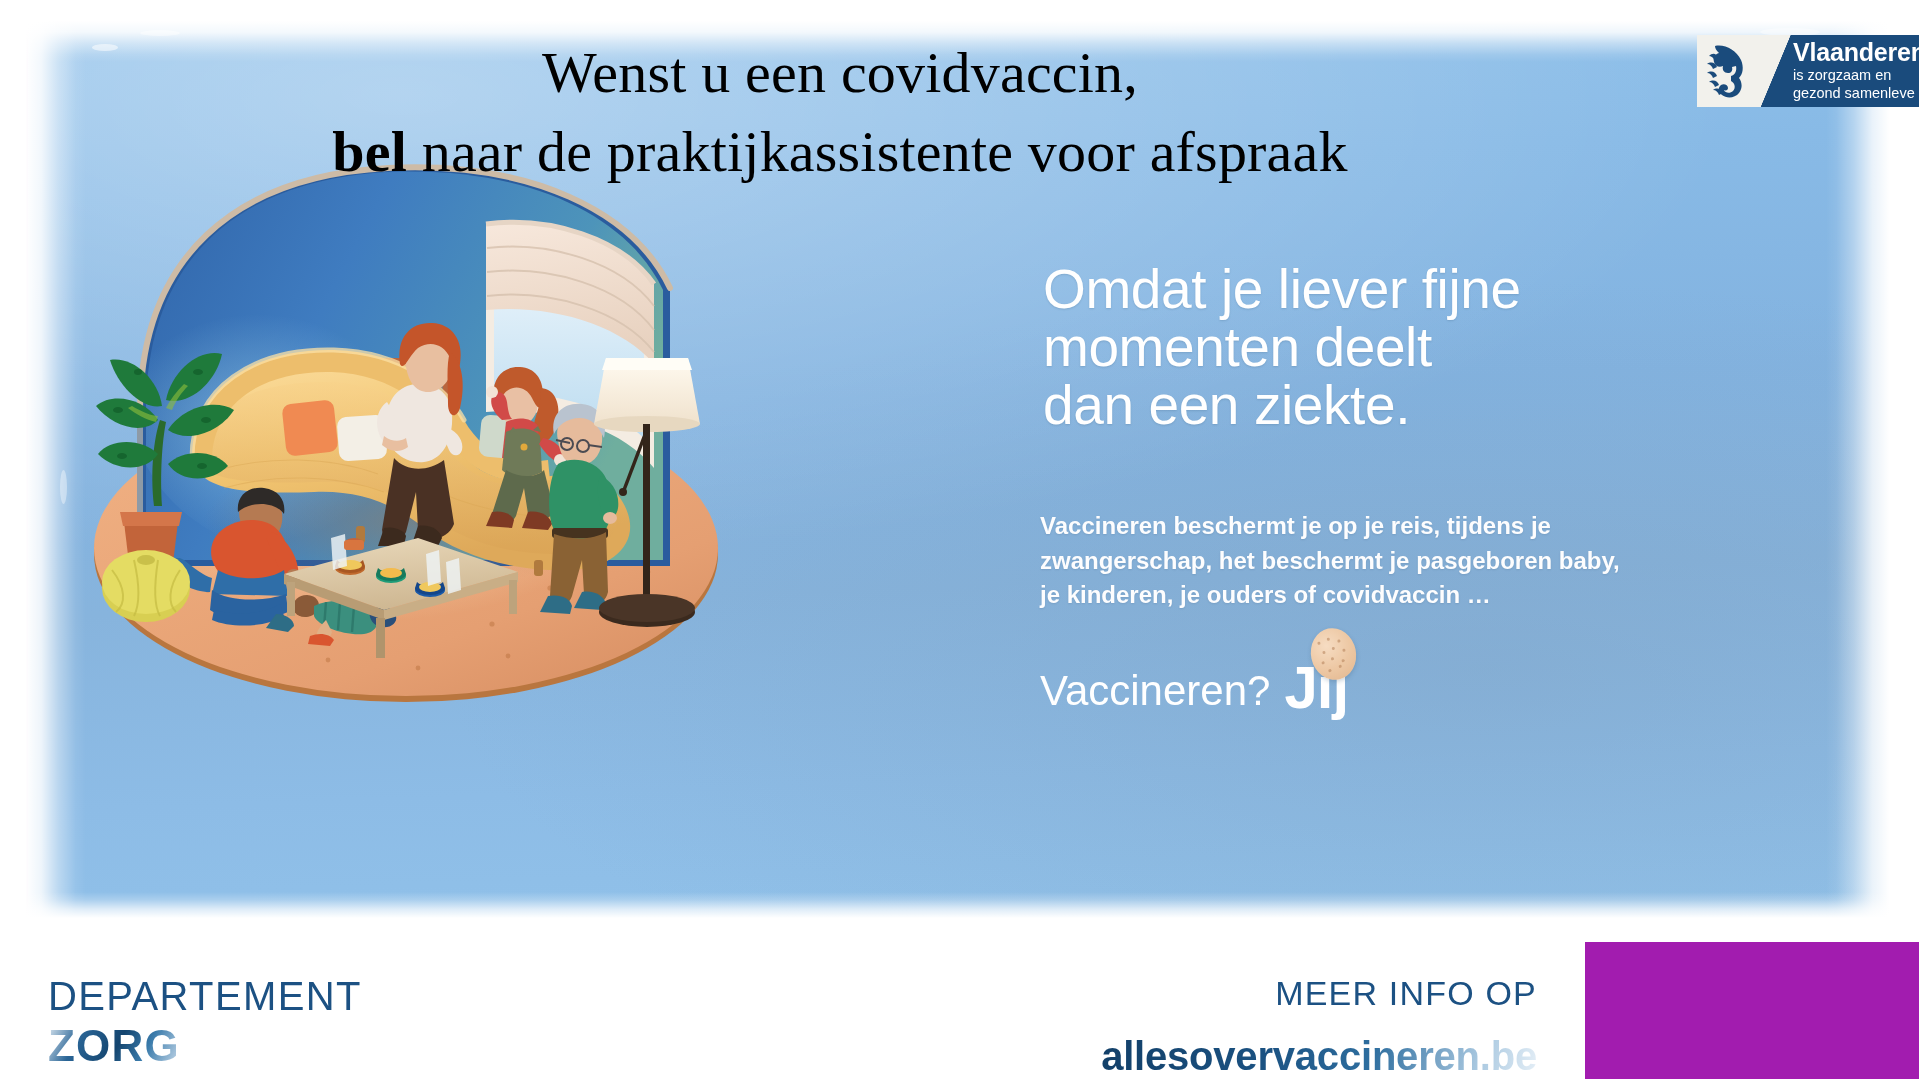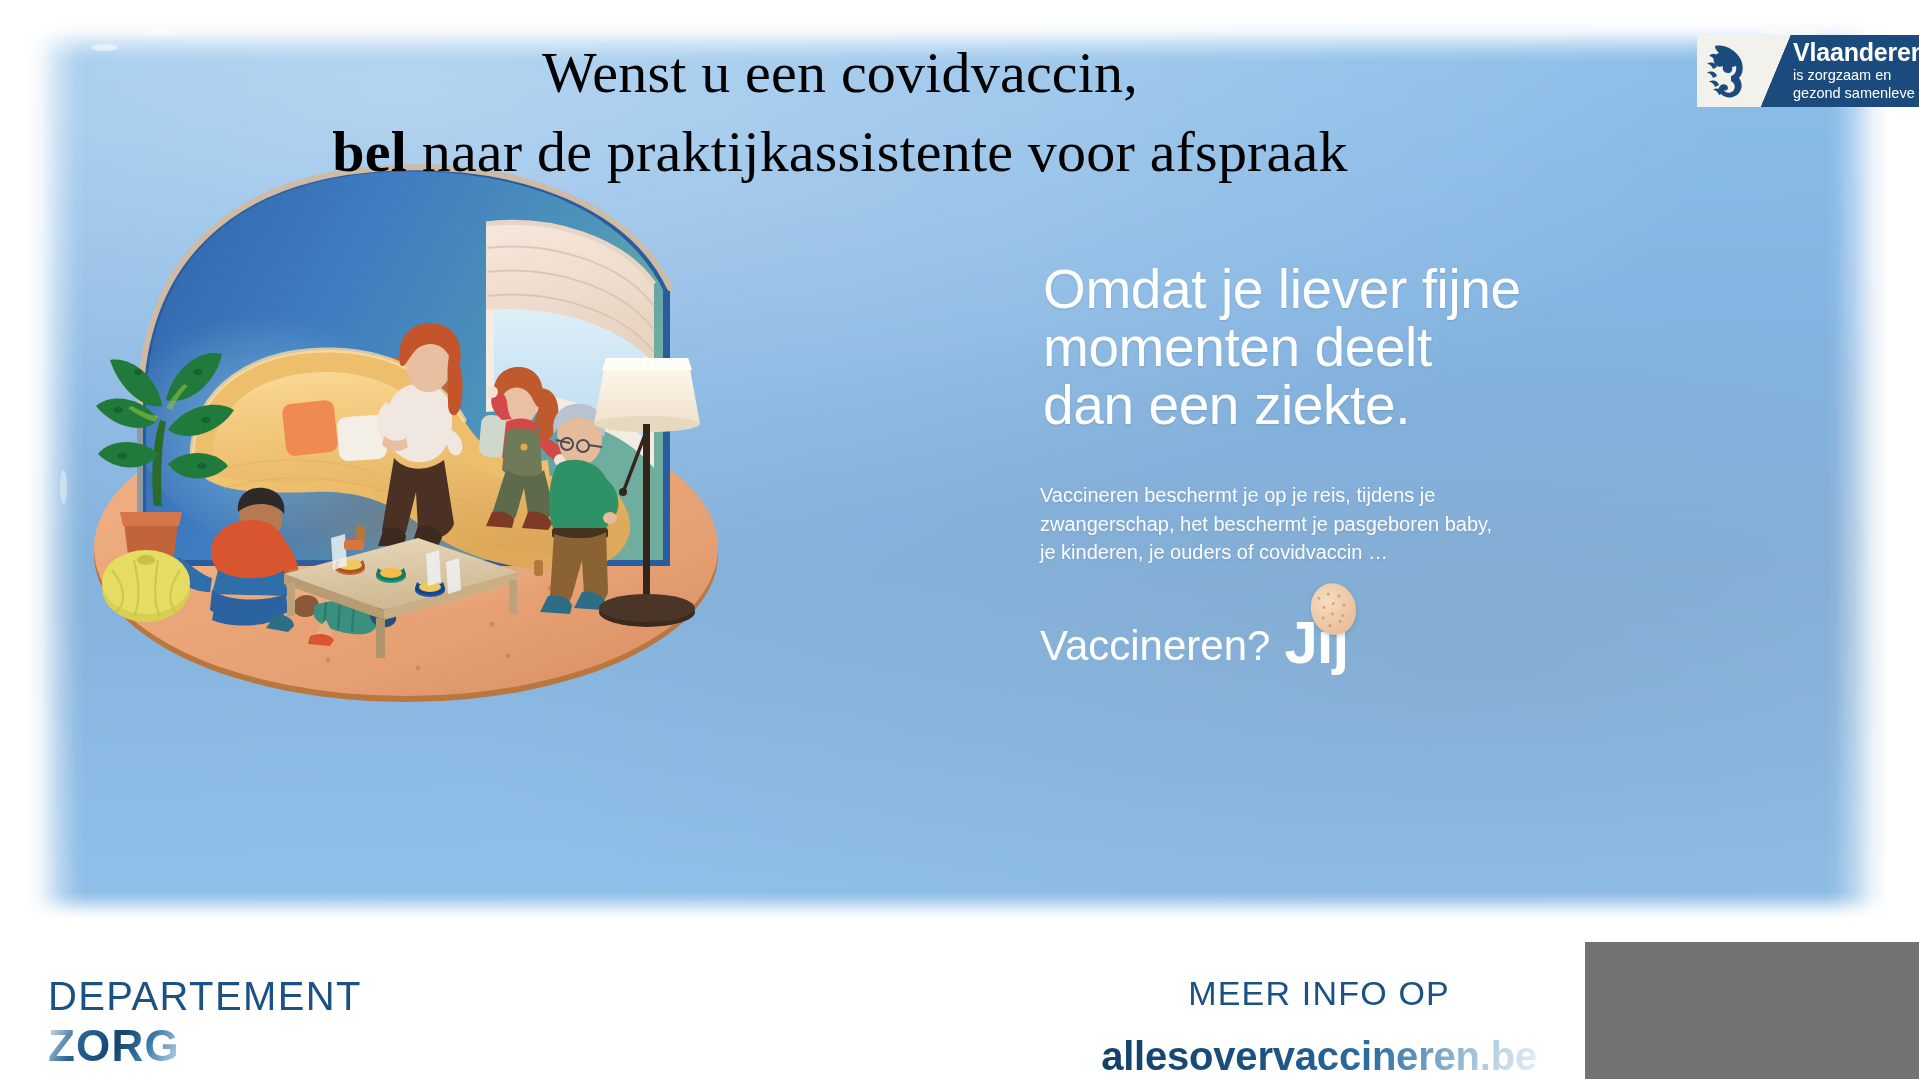--- a/index.html
+++ b/index.html
@@ -1,20 +1,20 @@
 <!DOCTYPE html>
 <html><head>
 <meta charset="utf-8">
 <style>
   html,body{margin:0;padding:0;}
   body{
     width:1919px;height:1079px;overflow:hidden;background:#ffffff;
     font-family:"Liberation Sans",sans-serif;
   }
-  #poster{position:relative;width:1919px;height:1079px;background:#737373;overflow:hidden;}
+  #poster{position:relative;width:1919px;height:1079px;background:#a21caf;overflow:hidden;}
 
   
   .blue-panel{
     position:absolute;left:28px;top:22px;width:1866px;height:898px;
     background:
       radial-gradient(130% 95% at 20% 8%, rgba(255,255,255,.34) 0%, rgba(255,255,255,0) 55%),
       radial-gradient(90% 70% at 78% 72%, rgba(120,150,180,.30) 0%, rgba(120,150,180,0) 62%),
       linear-gradient(178deg,#90c1ea 0%, #88bae6 18%, #83b3e0 42%, #87b4dd 62%, #8dbce6 82%, #91c2ea 100%);
     -webkit-mask-image:
        radial-gradient(120% 130% at 50% 50%, #000 72%, rgba(0,0,0,.85) 86%, rgba(0,0,0,0) 100%),
@@ -53,21 +53,21 @@
 
   
   .copy{position:absolute;left:1040px;top:258px;width:700px;z-index:40;color:#fff;}
   .copy h2{
     margin:3px;font-weight:400;font-size:55px;line-height:1.05;
     letter-spacing:-.4px;color:#ffffff;
     text-shadow:0 1px 2px rgba(40,70,100,.18);
   }
   .copy h2 span{display:block;}
   .copy .body{
-    margin-top:47px;font-size:20px;line-height:1.43;color:#fdfdfe;font-weight:400;
+    margin-top:75px;font-size:24px;line-height:1.43;color:#fdfdfe;font-weight:700;
     text-shadow:0 1px 2px rgba(40,70,100,.14);
   }
   .copy .body span{display:block;}
   .tagline{
     margin-top:50px;font-size:42px;color:#fff;font-weight:400;white-space:nowrap;
     display:flex;align-items:flex-end;
   }
   .tagline .jij{position:relative;font-weight:700;font-size:60px;line-height:.88;
     margin:0 11px 0 14px;letter-spacing:-1px;}
   .plaster{
@@ -89,21 +89,21 @@
   .vl-text .v1{font-size:25px;font-weight:700;line-height:1.02;letter-spacing:-.2px;}
   .vl-text .v2{font-size:14.5px;line-height:1.18;font-weight:400;margin-top:1px;}
 
   
   .footer{position:absolute;left:0;top:920px;width:1585px;height:159px;background:#fff;z-index:70;}
   .dep{position:absolute;left:48px;top:56px;color:#1c5183;line-height:1.0;}
   .dep .d1{font-size:40px;letter-spacing:1.4px;font-weight:400;display:block;}
   .dep .d2{font-size:44px;letter-spacing:1.2px;font-weight:700;display:block;margin-top:8px;
     background:linear-gradient(118deg,#dfeaf3 0%,#2a6596 24%,#14456f 52%,#3a7bab 72%,#cfdfee 100%);
     -webkit-background-clip:text;background-clip:text;color:transparent;width:max-content;}
-  .meer{position:absolute;right:48px;top:56px;text-align:center;color:#1c5183;line-height:1.0;}
+  .meer{position:absolute;right:48px;top:56px;text-align:right;color:#1c5183;line-height:1.0;}
   .meer .m1{font-size:34px;letter-spacing:1.2px;font-weight:400;display:block;}
   .meer .m2{font-size:40px;font-weight:700;display:block;margin-top:26px;letter-spacing:-.2px;
     background:linear-gradient(105deg,#123f68 0%,#1b5282 38%,#2e6e9f 62%,#a9c8e0 86%,#e5eff7 100%);
     -webkit-background-clip:text;background-clip:text;color:transparent;}
 </style>
 </head>
 <body>
 
 <div id="poster">
 

